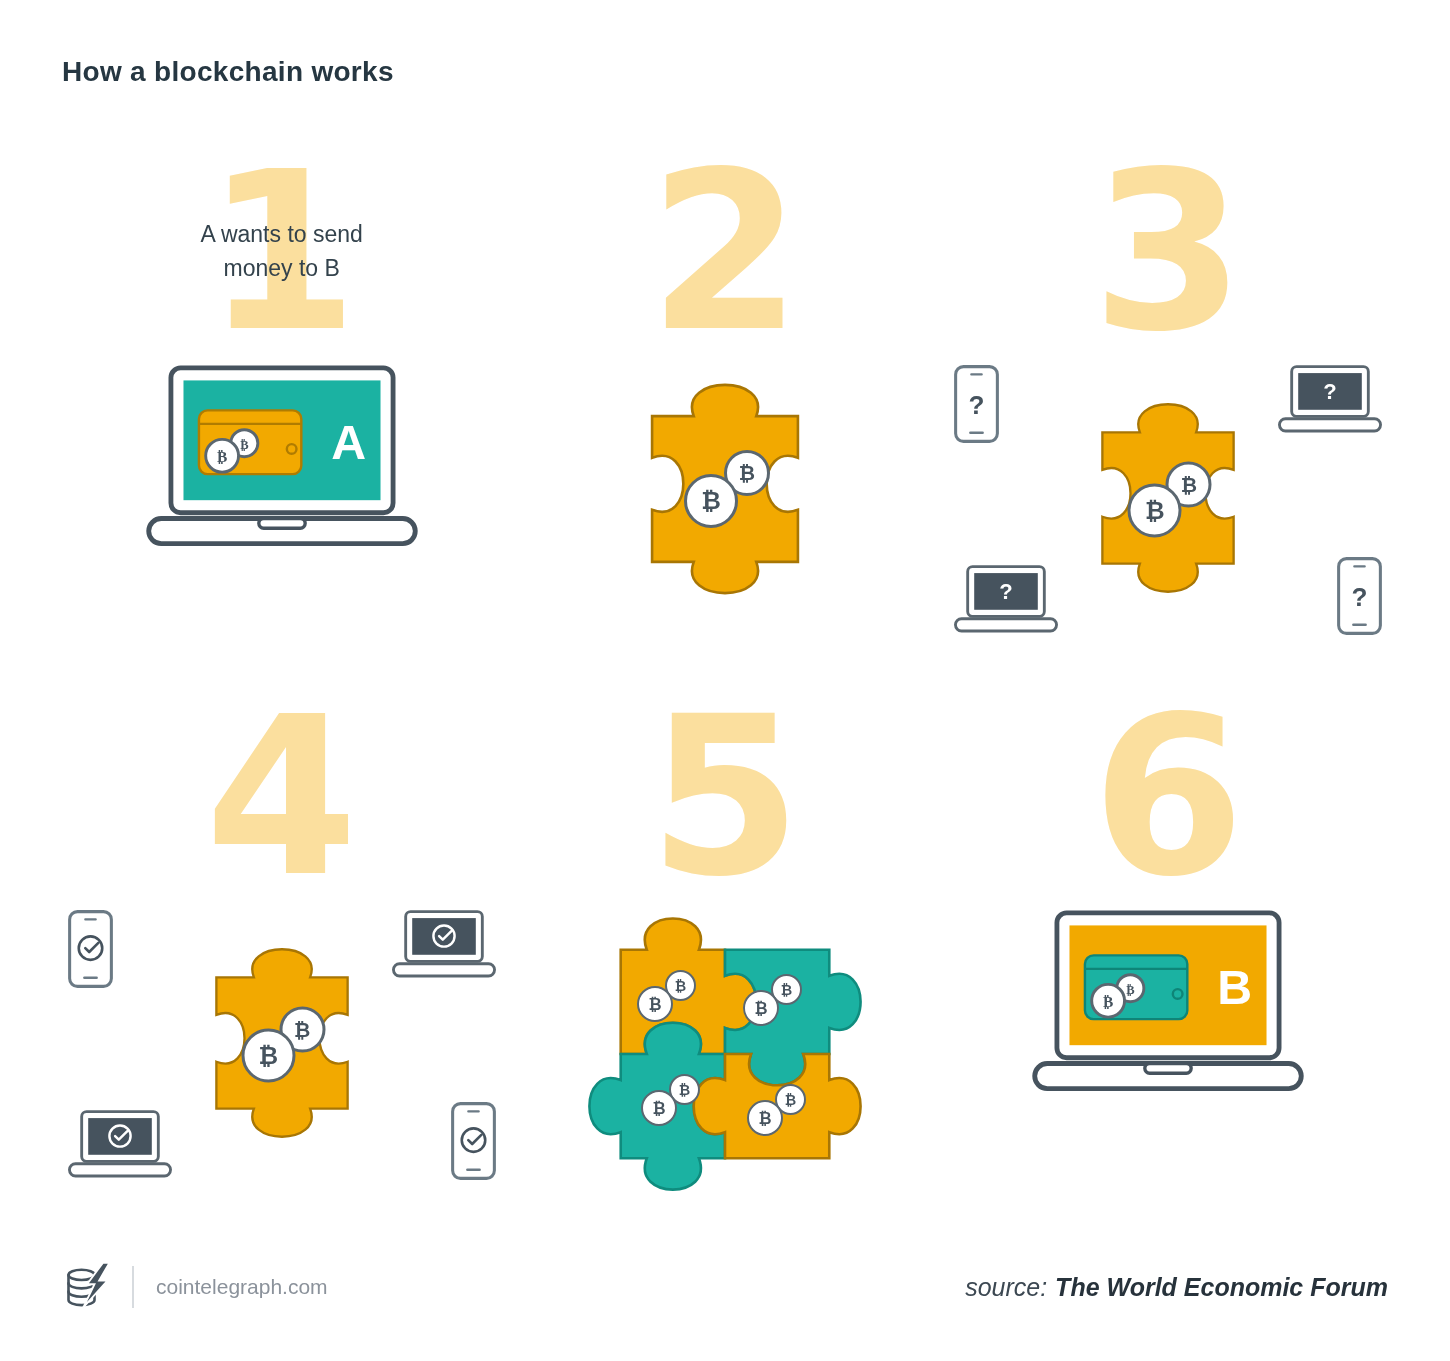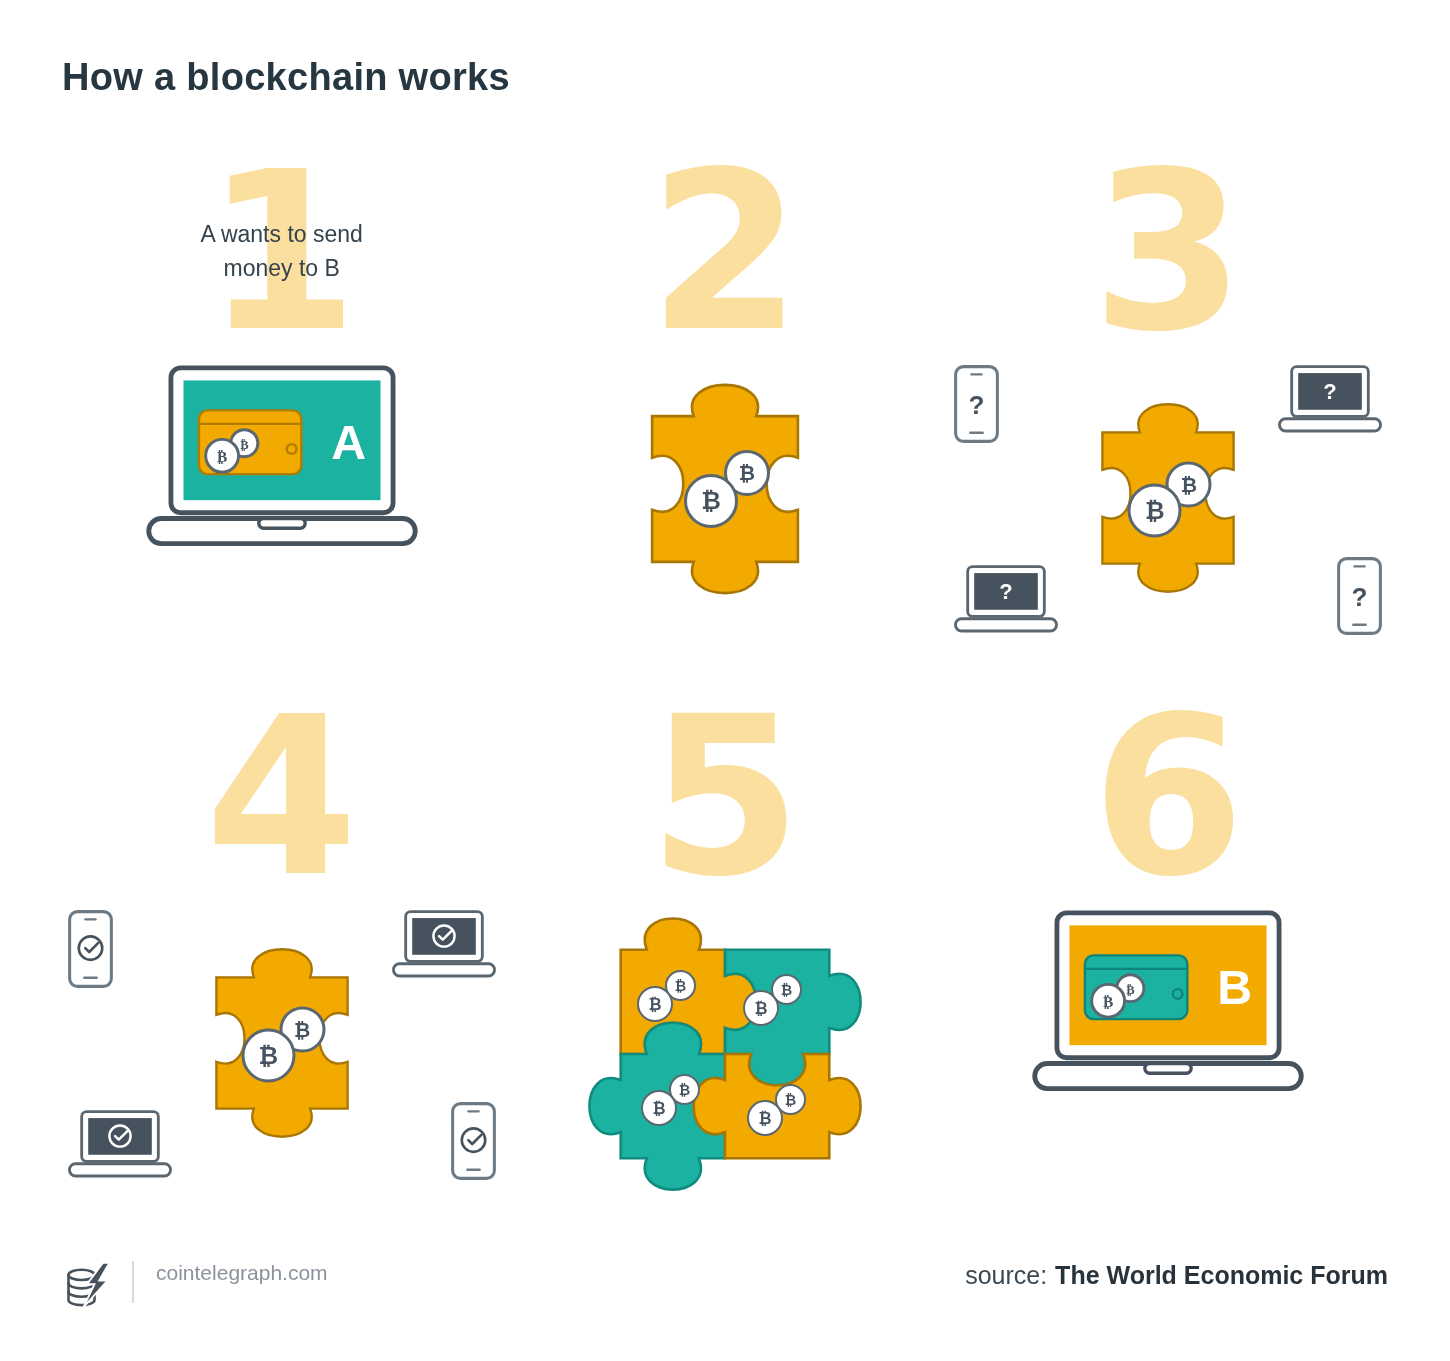--- a/index.html
+++ b/index.html
@@ -3,21 +3,21 @@
 <meta charset="utf-8">
 <style>
   * { margin:0; padding:0; box-sizing:border-box; }
   body {
     width:1450px; height:1361px; overflow:hidden;
     background:#ffffff; position:relative;
     font-family:"Liberation Sans", sans-serif; color:#33424C;
   }
   .title {
     position:absolute; top:56px; left:62px;
-    font-size:38px; font-weight:800; color:#263742; letter-spacing:.3px;
+    font-size:28px; font-weight:800; color:#263742; letter-spacing:.3px;
   }
   .grid {
     position:absolute; top:150px; left:60px; width:1330px;
     display:grid; grid-template-columns:1fr 1fr 1fr; grid-template-rows:505px 505px;
     grid-row-gap:40px;
   }
   .step { position:relative; display:flex; flex-direction:column; align-items:center; }
   .head {
     position:relative; margin-top:16px; height:188px; width:100%;
     display:flex; align-items:center; justify-content:center;
@@ -50,25 +50,25 @@
     font-family:"DejaVu Sans", sans-serif; font-weight:700; color:#46535E;
   }
   .coin-lg  { width:54px; height:54px; font-size:24px; }
   .coin-md  { width:46px; height:46px; font-size:20px; }
   .coin-xs  { width:36px; height:36px; font-size:16px; border-width:2.5px; }
   .coin-xxs { width:31px; height:31px; font-size:14px; border-width:2.5px; }
   .cluster { position:relative; width:292px; height:292px; }
   
   .footer {
     position:absolute; left:62px; right:62px; bottom:48px;
-    display:flex; align-items:flex-start;
+    display:flex; align-items:center;
   }
   .divider { width:2px; height:42px; background:#d7dbdf; margin:0 22px 0 18px; }
   .brand { font-size:21px; color:#8b929b; }
-  .source { margin-left:auto; font-size:25px; color:#3c4852; }
+  .source { margin-left:auto; font-style:italic; font-size:25px; color:#3c4852; }
   .source strong { color:#27323B; margin-left:8px; font-weight:700; }
 </style>
 </head>
 <body>
 
 <main>
   <h1 class="title">How a blockchain works</h1>
 
   <div class="grid">
 

